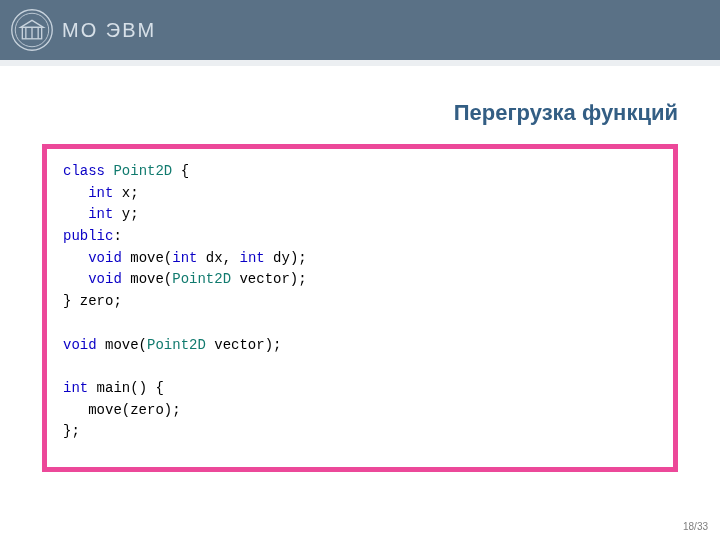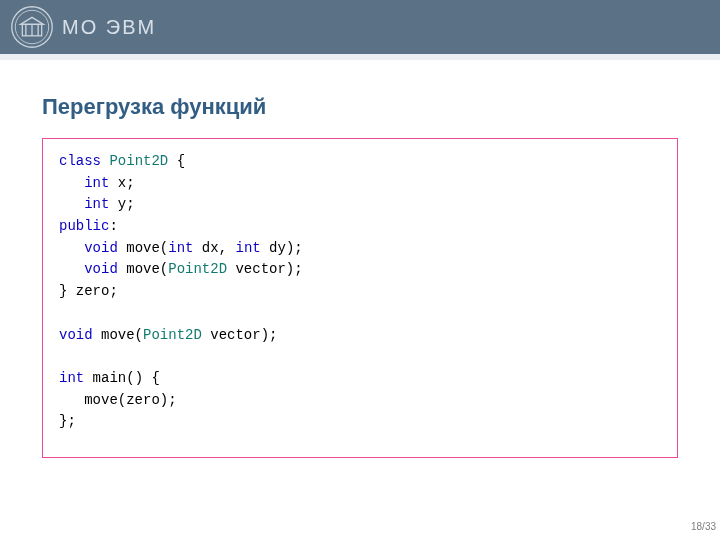--- a/index.html
+++ b/index.html
@@ -8,21 +8,21 @@
     width: 720px;
     height: 540px;
     font-family: "Segoe UI", Arial, sans-serif;
     background: #ffffff;
     color: #222;
     position: relative;
     overflow: hidden;
   }
   .topbar {
     width: 100%;
-    height: 54px;
+    height: 60px;
     background: #5a7186;
     display: flex;
     align-items: center;
     padding: 0 10px;
   }
   .logo {
     width: 44px;
     height: 44px;
     margin-right: 8px;
     flex-shrink: 0;
@@ -46,45 +46,45 @@
     height: 6px;
     background: #eceff2;
   }
   .content {
     padding: 24px 42px 0 42px;
   }
   .heading {
     color: #335e84;
     font-size: 22px;
     font-weight: 700;
-    text-align: left;
+    text-align: right;
     margin: 10px 0 18px 0;
   }
   .description {
     color: #222;
     font-size: 16px;
     line-height: 1.35;
     text-align: justify;
     margin: 0 0 14px 0;
   }
   .codebox {
-    border: 1px solid #ec4899;
+    border: 5px solid #ec4899;
     padding: 12px 16px 24px 16px;
     font-family: Consolas, "Courier New", monospace;
     font-size: 14px;
     line-height: 1.55;
     white-space: pre;
     color: #000;
     background: #fff;
   }
   .kw  { color: #0a00c6; }   
   .typ { color: #107a6e; }   
   .page-num {
     position: absolute;
-    right: 4px;
+    right: 12px;
     bottom: 8px;
     font-size: 10px;
     color: #7e7e7e;
   }
 </style>
 </head>
 <body>
 
 <div class="topbar">
   <svg class="logo" viewBox="0 0 100 100">

